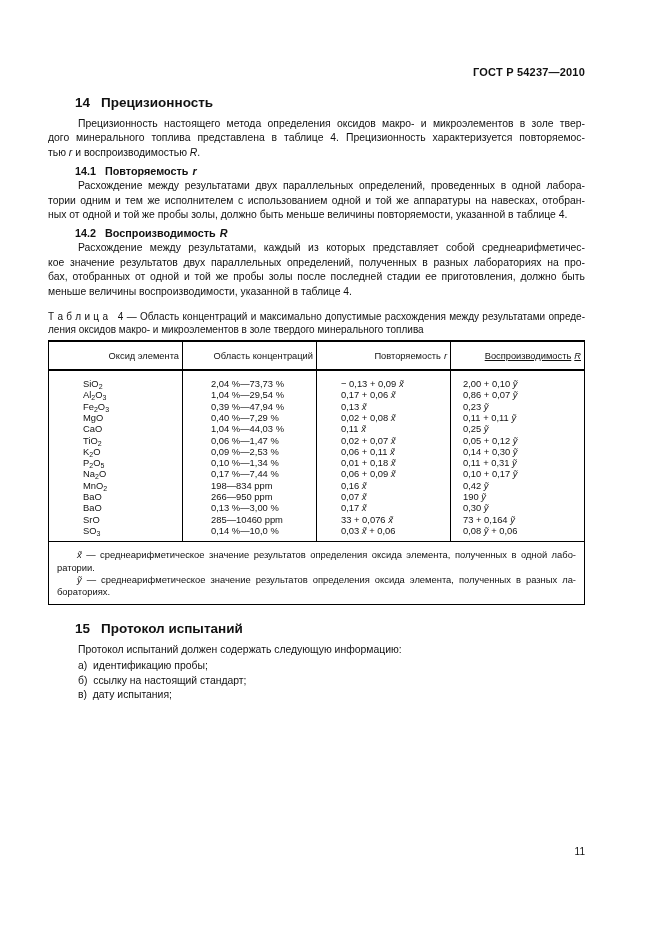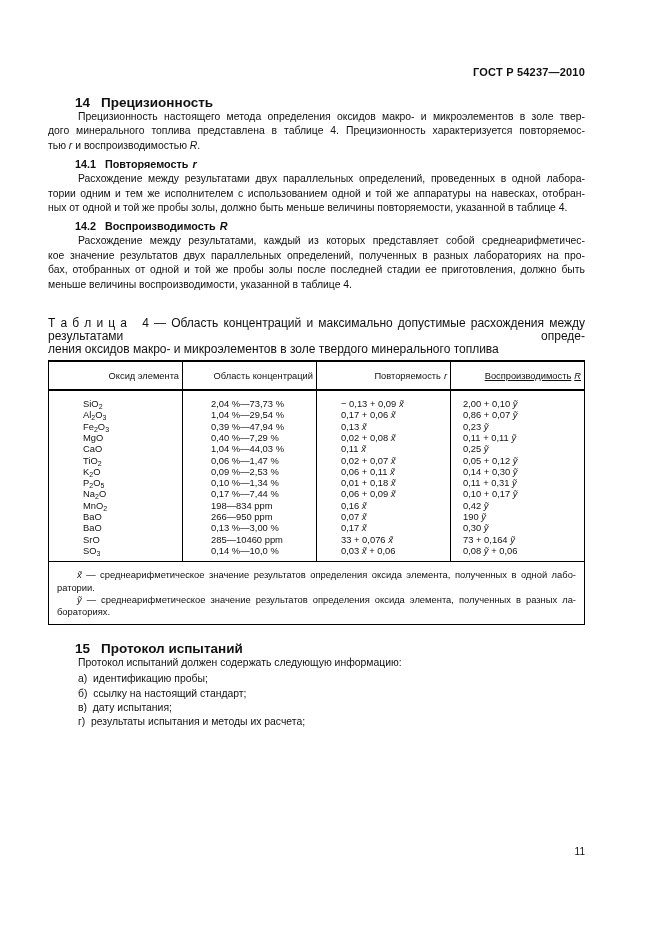--- a/index.html
+++ b/index.html
@@ -37,31 +37,32 @@
   .h1 .hnum { margin-right: 11px; }
   .h2 {
     margin-top: 5px;
     padding-left: 27px;
     font-size: 10.8px;
     font-weight: bold;
   }
   .h2 .hnum { margin-right: 9px; }
   .h2 .var { margin-left: 4px; font-style: italic; }
   .para {
+    margin-top: 7px;
     font-size: 10.4px;
     line-height: 14.4px;
   }
   .para.tight { margin-top: 2px; }
   .pline { text-align: justify; text-align-last: justify; }
   .pline.last { text-align-last: auto; }
   .pline.ind { text-indent: 30px; }
   .list .pline { margin-top: 0; }
   .caption {
-    margin-top: 25px;
-    font-size: 12px;
+    margin-top: 11px;
+    font-size: 10px;
     line-height: 13px;
   }
   table.t4 {
     margin-top: 4px;
     width: 537px;
     border-collapse: collapse;
     table-layout: fixed;
     font-size: 9.4px;
   }
   table.t4 { border: 1.5px solid #000; border-top-width: 2px; }
@@ -278,20 +279,17 @@
   <div class="para tight list" id="items15">
       <div>
         <div class="pline last ind">а)&nbsp; идентификацию пробы;</div>
       </div>
       <div>
         <div class="pline last ind">б)&nbsp; ссылку на настоящий стандарт;</div>
       </div>
       <div>
         <div class="pline last ind">в)&nbsp; дату испытания;</div>
       </div>
-      <div>
-        <div class="pline last ind">г)&nbsp; результаты испытания и методы их расчета;</div>
-      </div>
     </div>
 
 </div>
 
 <div class="page-num">11</div>
 
 </body></html>

